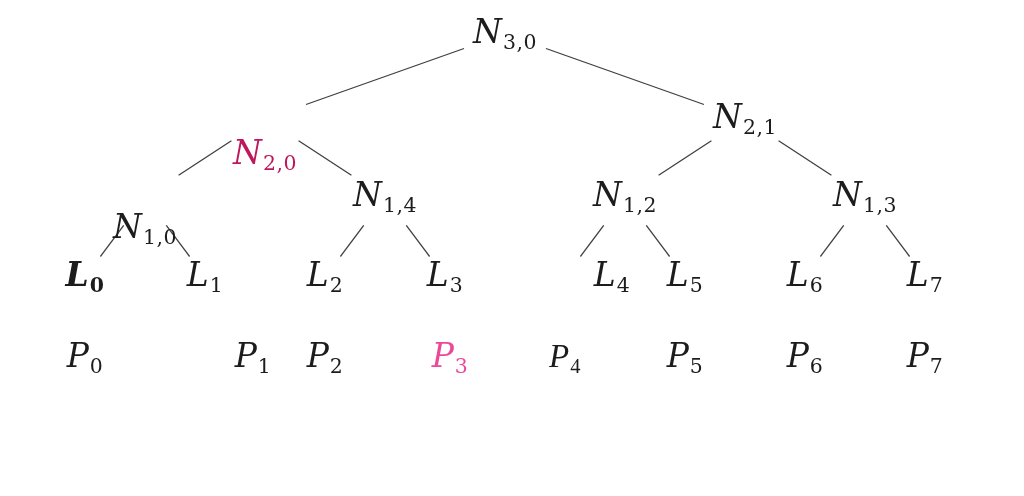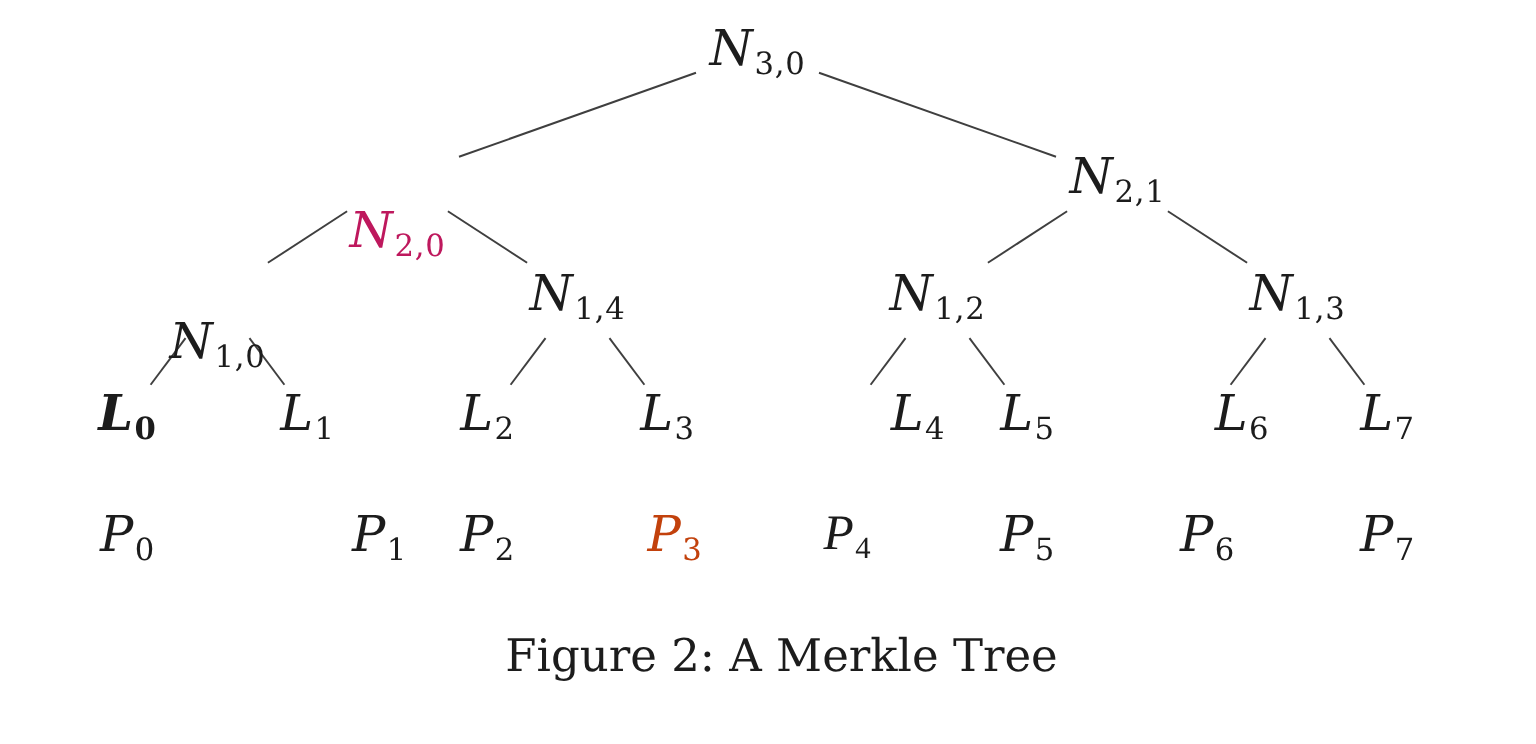--- a/index.html
+++ b/index.html
@@ -76,25 +76,24 @@
       <div class="node" style="left: 145px; top: 197px; color: rgb(28, 28, 28); margin-top: 32px;"><span class="base">N</span><span class="sub">1,0</span></div>
       <div class="node" style="left: 385px; top: 197px; color: rgb(28, 28, 28);"><span class="base">N</span><span class="sub">1,4</span></div>
       <div class="node" style="left: 625px; top: 197px; color: rgb(28, 28, 28);"><span class="base">N</span><span class="sub">1,2</span></div>
       <div class="node" style="left: 865px; top: 197px; color: rgb(28, 28, 28);"><span class="base">N</span><span class="sub">1,3</span></div>
       <div class="node" style="left: 85px; top: 277px; color: rgb(28, 28, 28); font-weight: bold;"><span class="base">L</span><span class="sub">0</span></div>
       <div class="node" style="left: 205px; top: 277px; color: rgb(28, 28, 28);"><span class="base">L</span><span class="sub">1</span></div>
       <div class="node" style="left: 325px; top: 277px; color: rgb(28, 28, 28);"><span class="base">L</span><span class="sub">2</span></div>
       <div class="node" style="left: 445px; top: 277px; color: rgb(28, 28, 28);"><span class="base">L</span><span class="sub">3</span></div>
       <div class="node" style="left: 565px; top: 277px; color: rgb(28, 28, 28); margin-left: 47px;"><span class="base">L</span><span class="sub">4</span></div>
       <div class="node" style="left: 685px; top: 277px; color: rgb(28, 28, 28);"><span class="base">L</span><span class="sub">5</span></div>
-      <div class="node" style="left: 828px; top: 277px; color: rgb(28, 28, 28);"><span class="base">L</span><span class="sub">6</span></div>
+      <div class="node" style="left: 805px; top: 277px; color: rgb(28, 28, 28);"><span class="base">L</span><span class="sub">6</span></div>
       <div class="node" style="left: 925px; top: 277px; color: rgb(28, 28, 28);"><span class="base">L</span><span class="sub">7</span></div>
       <div class="node" style="left: 85px; top: 358px; color: rgb(28, 28, 28);"><span class="base">P</span><span class="sub">0</span></div>
       <div class="node" style="left: 205px; top: 358px; color: rgb(28, 28, 28); margin-left: 48px;"><span class="base">P</span><span class="sub">1</span></div>
       <div class="node" style="left: 325px; top: 358px; color: rgb(28, 28, 28);"><span class="base">P</span><span class="sub">2</span></div>
-      <div class="node" style="left: 450px; top: 358px; color: #c2410c;"><span class="base">P</span><span class="sub">3</span></div>
+      <div class="node" style="left: 450px; top: 358px; color: #ec4899;"><span class="base">P</span><span class="sub">3</span></div>
       <div class="node" style="left: 565px; top: 358px; color: rgb(28, 28, 28); font-family: Liberation Serif, serif;"><span class="base">P</span><span class="sub">4</span></div>
       <div class="node" style="left: 685px; top: 358px; color: rgb(28, 28, 28);"><span class="base">P</span><span class="sub">5</span></div>
       <div class="node" style="left: 805px; top: 358px; color: rgb(28, 28, 28);"><span class="base">P</span><span class="sub">6</span></div>
       <div class="node" style="left: 925px; top: 358px; color: rgb(28, 28, 28);"><span class="base">P</span><span class="sub">7</span></div>
     </div>
-  <div class="caption">Figure 2: A Merkle Tree</div>
 </div>
 
 </body></html>

